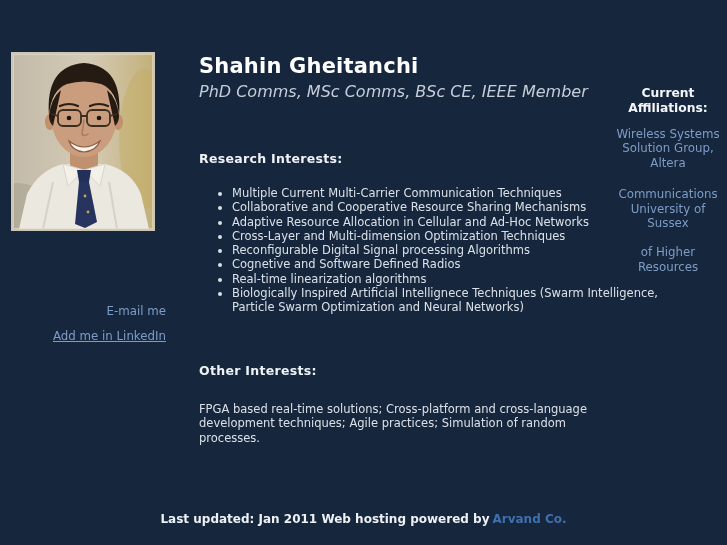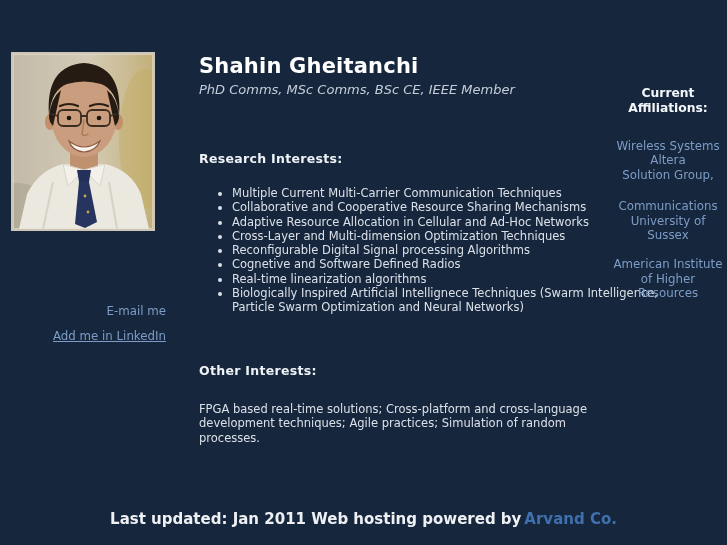--- a/index.html
+++ b/index.html
@@ -48,21 +48,21 @@
   .name-block h1 {
     color: #ffffff;
     font-size: 21px;
     font-weight: 700;
     line-height: 24px;
     letter-spacing: 0.2px;
   }
   .credentials {
     margin-top: 4px;
     color: #c6cdd8;
-    font-size: 13px;
+    font-size: 16px;
     font-style: italic;
   }
 
   
   .section-heading {
     position: absolute;
     left: 199px;
     color: #eff2f6;
     font-size: 12.5px;
     font-weight: 700;
@@ -107,32 +107,32 @@
     font-size: 12.3px;
     font-weight: 700;
     line-height: 14.5px;
   }
   .aff-link {
     display: block;
     color: #7d9cc6;
     font-size: 11.8px;
     line-height: 14.4px;
   }
-  .aff-link-1 { margin-top: 24px; }
+  .aff-link-1 { margin-top: 12px; }
   .aff-link-2 { margin-top: 17px; text-align: center; }
   .aff-link-3 { margin-top: 15px; }
 
   
   .footer {
     position: absolute;
     left: 0; top: 513px;
     width: 727px;
     text-align: center;
     color: #eef0f3;
-    font-size: 15px;
+    font-size: 12px;
     font-weight: 700;
     line-height: 12px;
   }
   .footer a {
     color: #3f6fad;
     font-weight: 700;
     margin-left: 3px;
   }
 </style>
 </head>
@@ -219,30 +219,29 @@
   <div class="other-text">
     <div>FPGA based real-time solutions; Cross-platform and cross-language</div>
     <div>development techniques; Agile practices; Simulation of random</div>
     <div>processes.</div>
   </div>
 
   <div class="affiliations">
     <div class="aff-heading">Current Affiliations:</div>
     <a class="aff-link aff-link-1">
       <div>Wireless Systems</div>
+      <div>Solution Group,</div>
       <div>Altera</div>
-      <div>Solution Group,</div>
     </a>
     <a class="aff-link aff-link-2">
       <div>Communications</div>
       <div>University of</div>
       <div>Sussex</div>
     </a>
     <a class="aff-link aff-link-3">
-      <div>American Institute</div>
       <div>of Higher</div>
       <div>Resources</div>
     </a>
   </div>
 
   <div class="footer">
     <span>Last updated: Jan 2011 Web hosting powered by</span><a>Arvand Co.</a>
   </div>
 
 </div>

